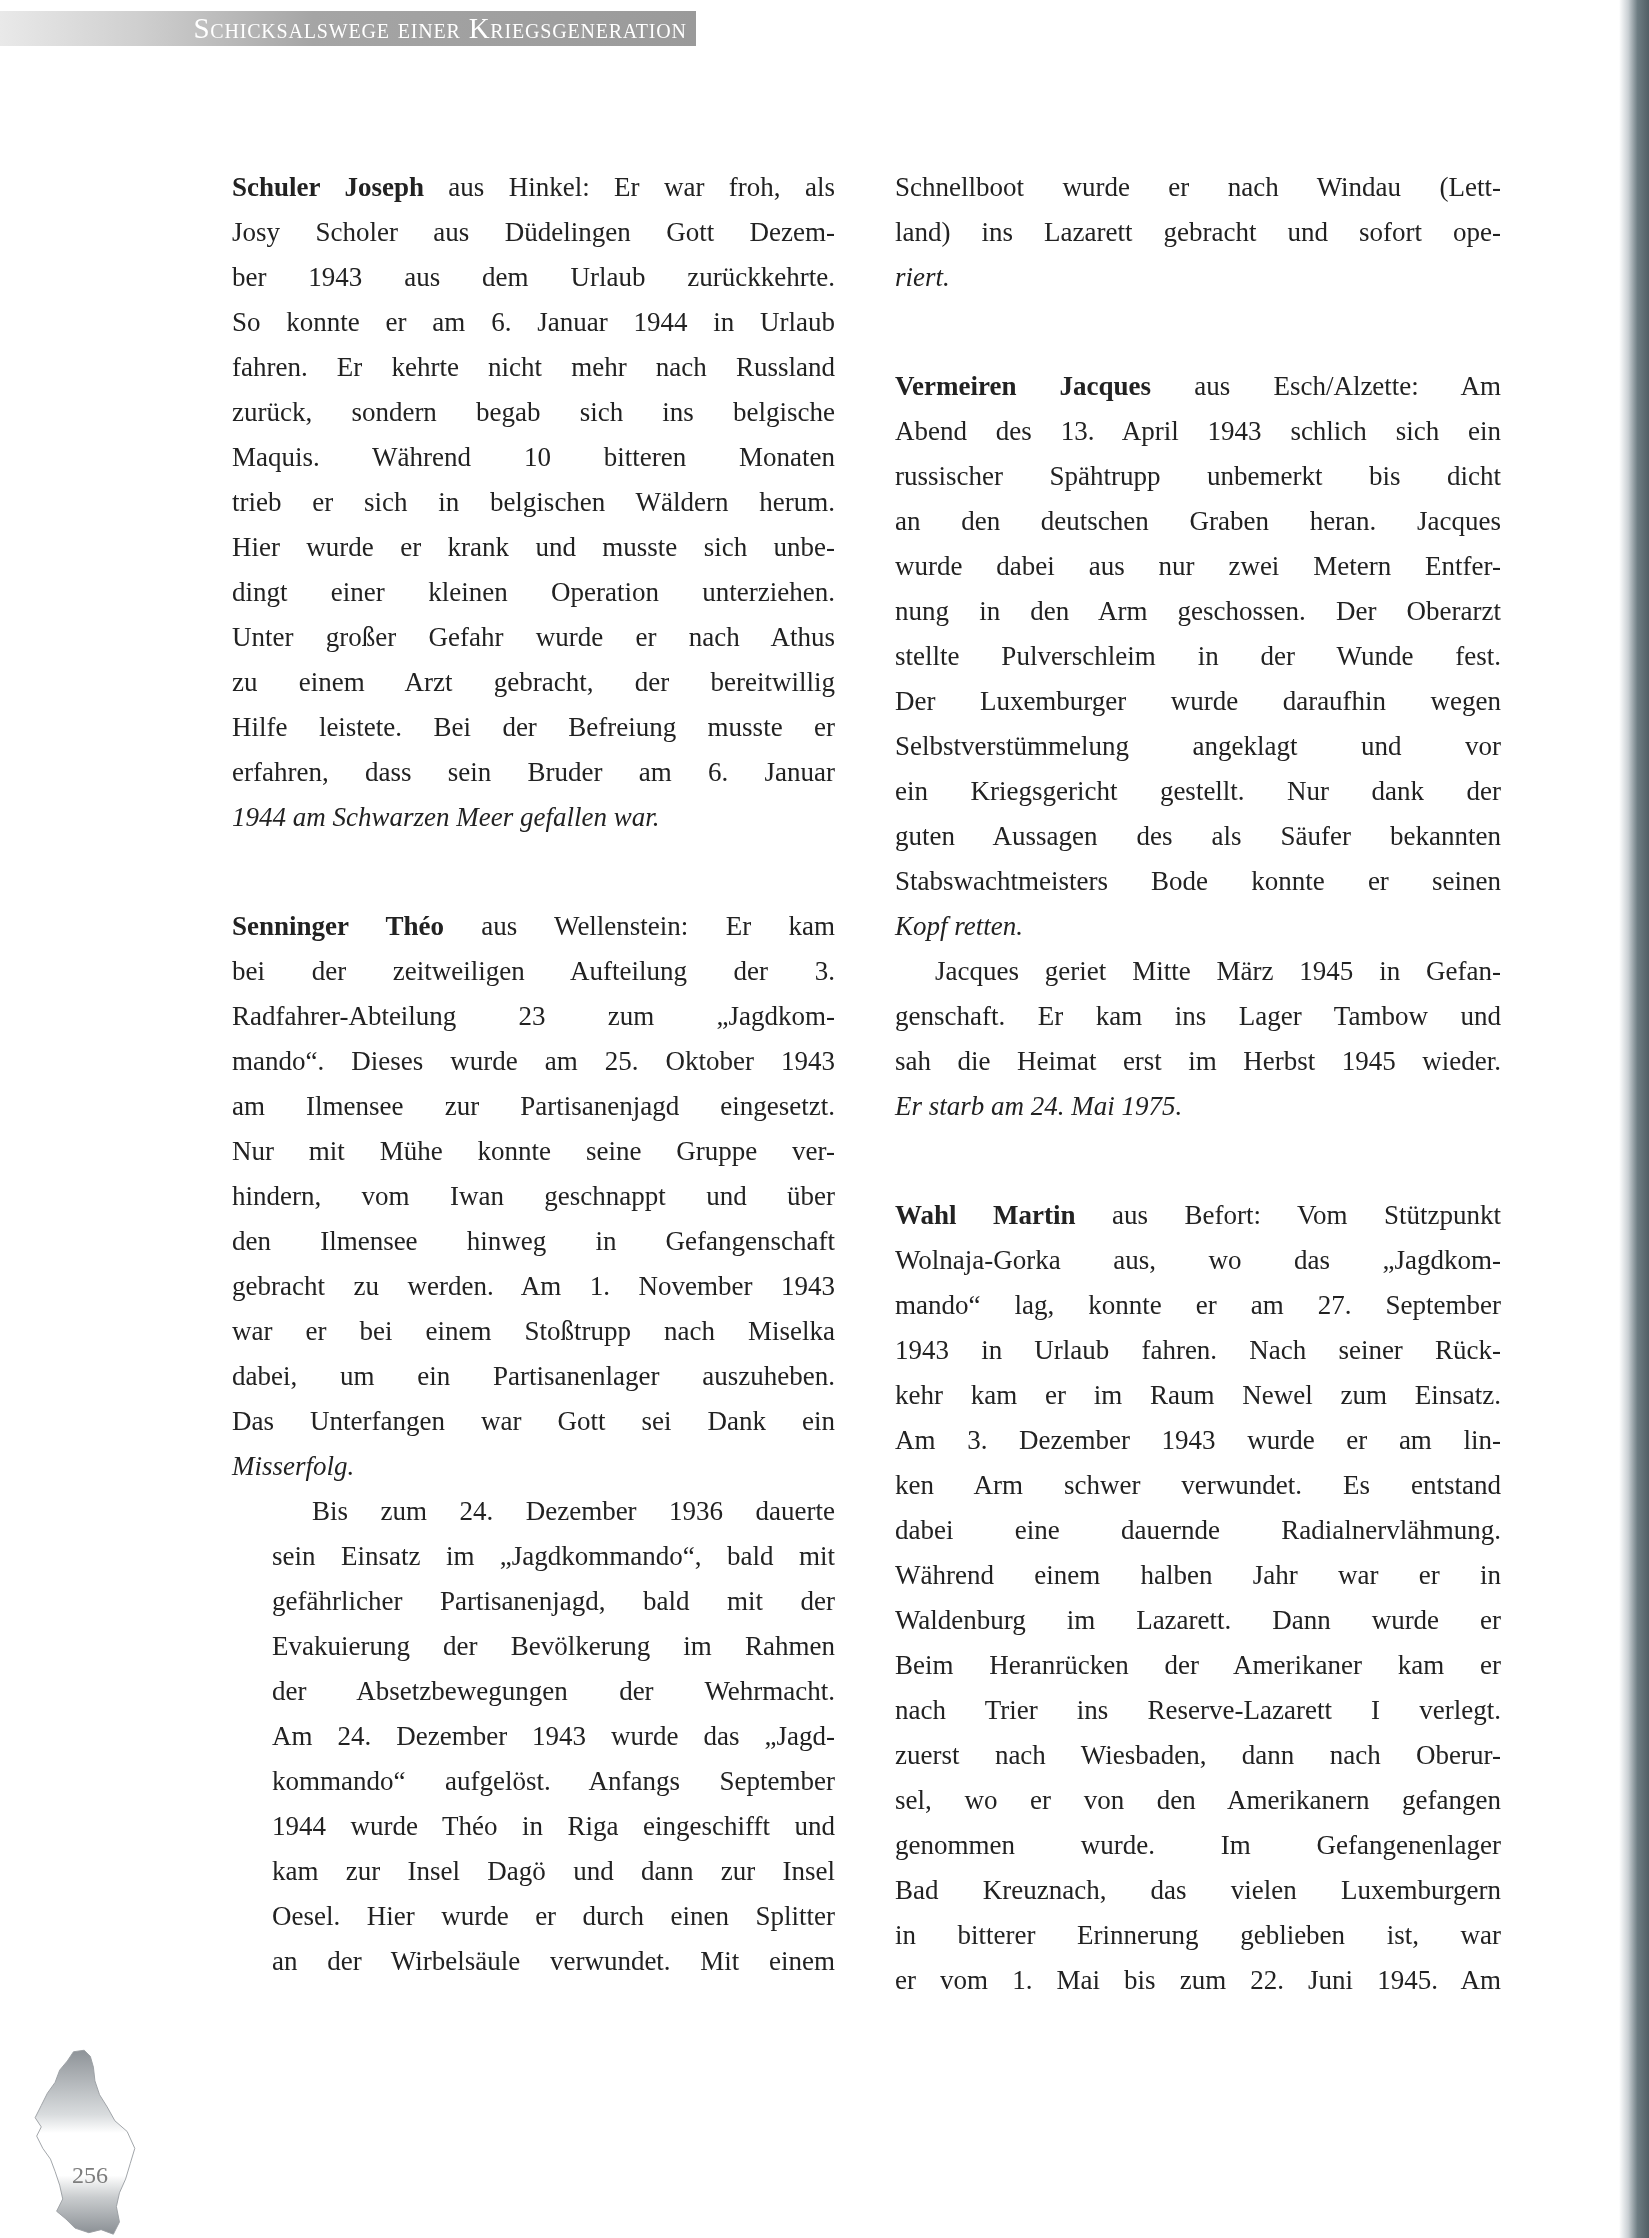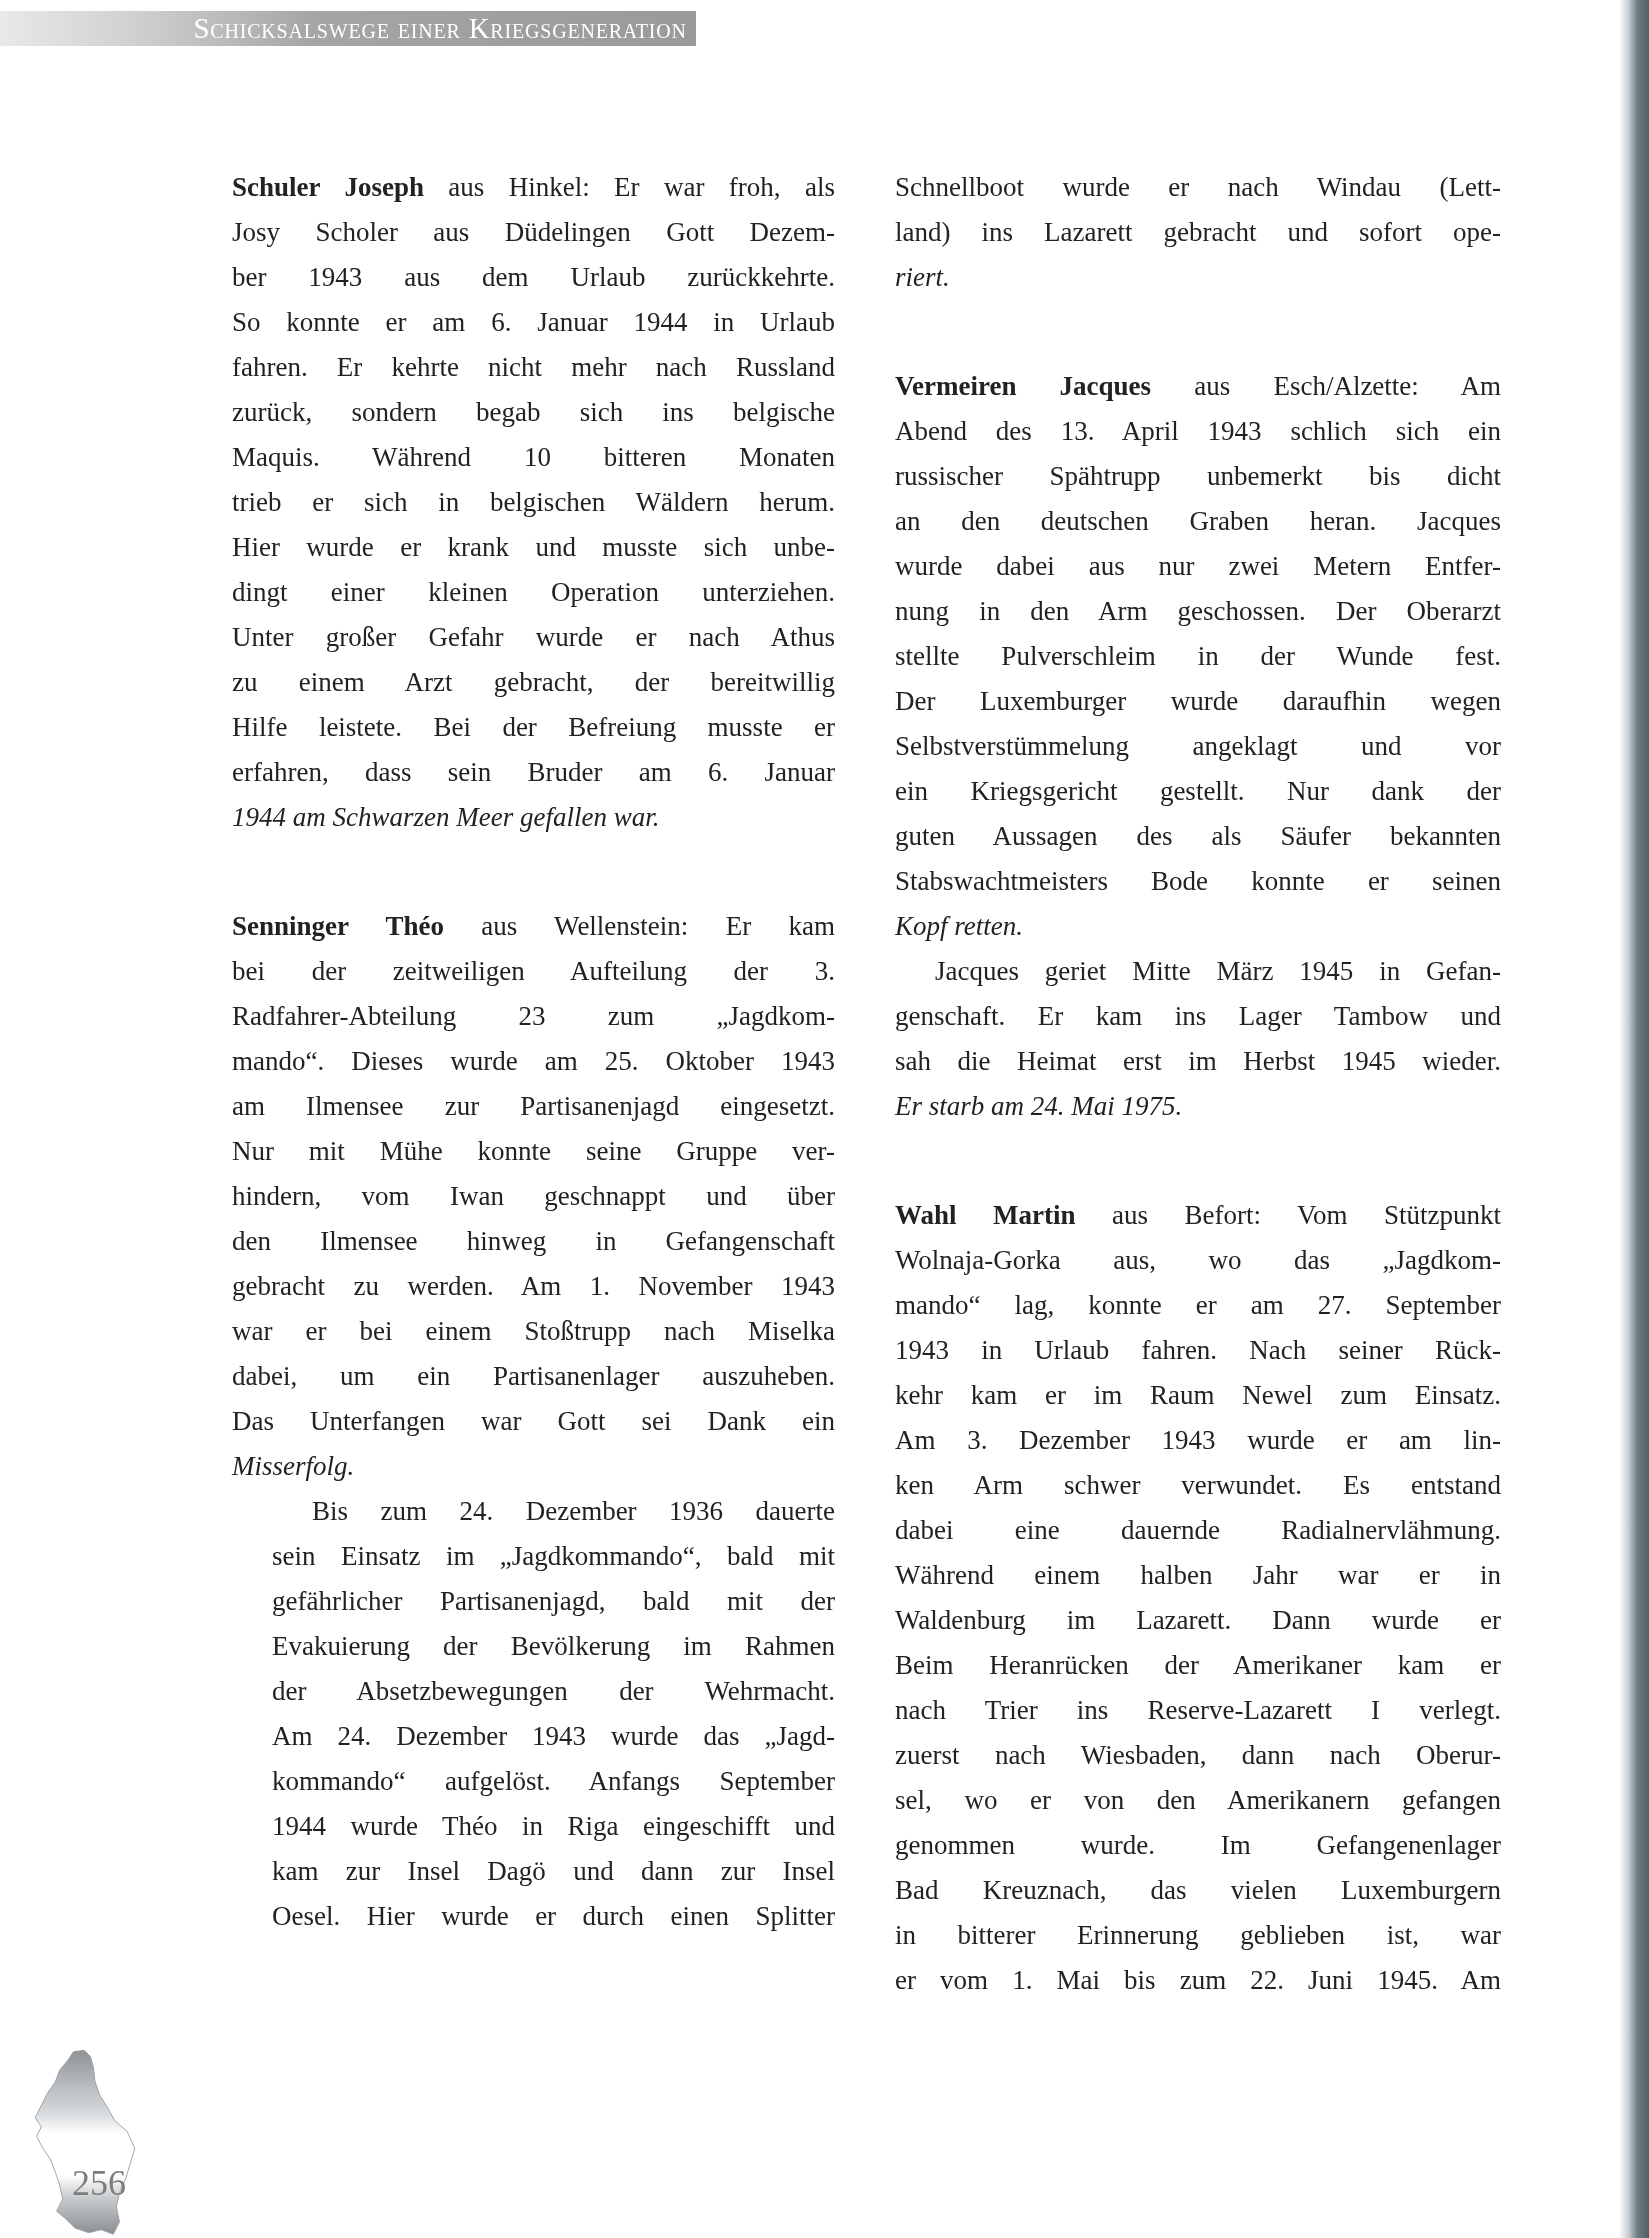--- a/index.html
+++ b/index.html
@@ -33,21 +33,21 @@
     .para.indent { text-indent: 40px; }
     .para.gap { margin-top: 64px; }
     .name { font-weight: bold; }
     .line { display: block; text-align: justify; text-align-last: justify; white-space: nowrap; }
     .line.last { text-align-last: left; font-style: italic; }
     .page-num-wrap {
       position: absolute; left: 29px; top: 2047px; width: 138px; height: 192px;
     }
     .page-num {
       position: absolute; left: 43px; top: 115px;
-      font-size: 36px; color: #7d7d7d;
+      font-size: 24px; color: #7d7d7d;
     }
   </style>
 </head>
 <body>
 
 <div class="binding-shadow"></div>
 
 <div class="header-bar">
   <span class="header-title">Schicksalswege einer Kriegsgeneration</span>
 </div>
@@ -91,20 +91,21 @@
     <span class="line" style="padding-left:40px">Bis zum 24. Dezember 1936 dauerte</span>
     <span class="line">sein Einsatz im „Jagdkommando“, bald mit</span>
     <span class="line">gefährlicher Partisanenjagd, bald mit der</span>
     <span class="line">Evakuierung der Bevölkerung im Rahmen</span>
     <span class="line">der Absetzbewegungen der Wehrmacht.</span>
     <span class="line">Am 24. Dezember 1943 wurde das „Jagd-</span>
     <span class="line">kommando“ aufgelöst. Anfangs September</span>
     <span class="line">1944 wurde Théo in Riga eingeschifft und</span>
     <span class="line">kam zur Insel Dagö und dann zur Insel</span>
     <span class="line">Oesel. Hier wurde er durch einen Splitter</span>
+    <span class="line">an der Wirbelsäule verwundet. Mit einem</span>
   </div>
 </div>
 
 <div class="column col-right">
   <div class="para">
     <span class="line">Schnellboot wurde er nach Windau (Lett-</span>
     <span class="line">land) ins Lazarett gebracht und sofort ope-</span>
     <span class="line last">riert.</span>
   </div>
 

